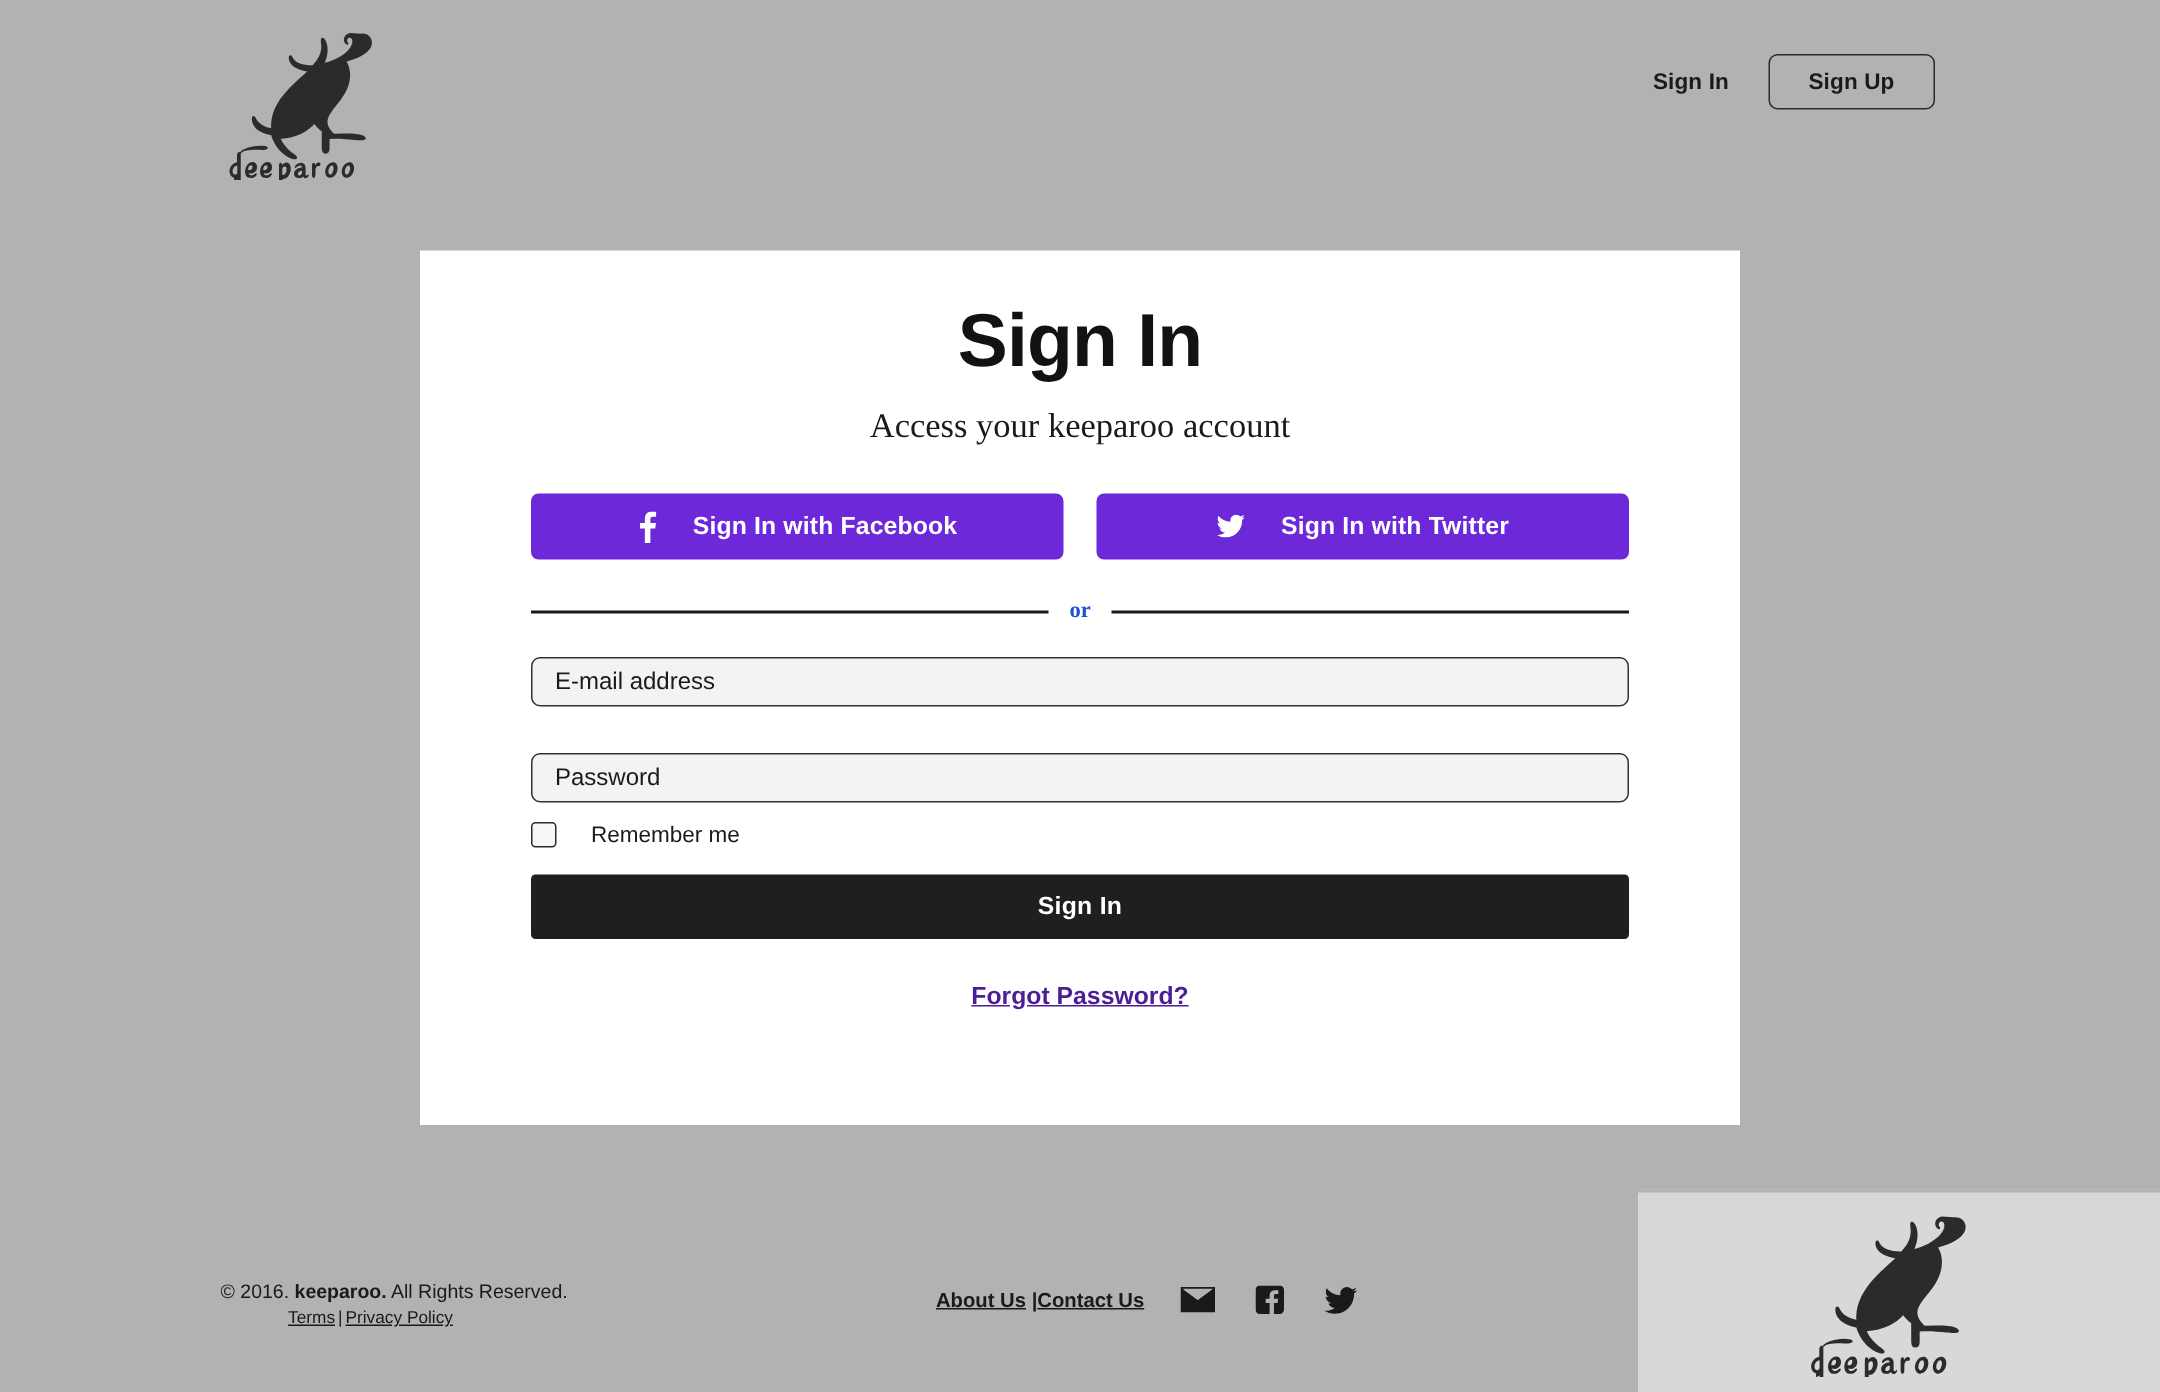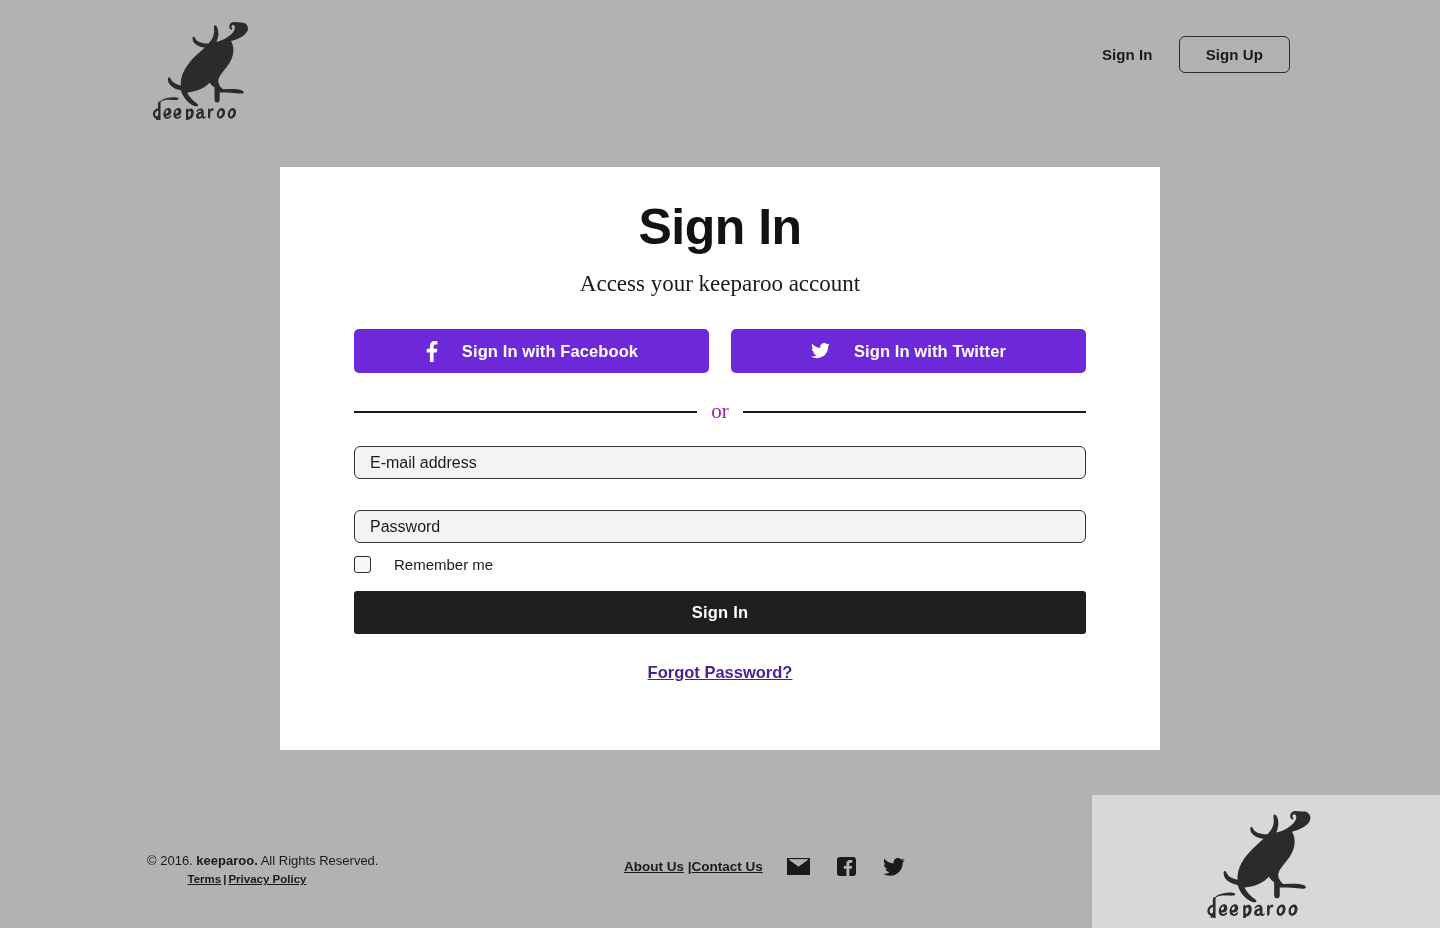--- a/index.html
+++ b/index.html
@@ -125,24 +125,24 @@
     align-items: center;
     margin: 26px 74px 0 74px;
   }
   .or-line {
     flex: 1;
     height: 0;
     border-top: 2px solid #1a1a1a;
   }
   .or-text {
     font-family: "Liberation Serif", serif;
-    font-weight: 400;
-    font-size: 21px;
+    font-weight: 700;
+    font-size: 15px;
     padding: 0 14px;
-    color: #a21caf;
+    color: #1d4ed8;
   }
 
   
   .field {
     margin: 22px 74px 0 74px;
   }
   .field.password { margin-top: 31px; }
 
   .text-input {
     width: 100%;
@@ -226,21 +226,21 @@
   .copyright {
     font-size: 13px;
     color: #1a1a1a;
     white-space: nowrap;
   }
   .copyright b { font-weight: 700; }
 
   .legal-links {
     margin-top: 5px;
     font-size: 11.5px;
-    font-weight: 700;
+    font-weight: 400;
     white-space: nowrap;
   }
   .legal-links a {
     color: #1a1a1a;
     text-decoration: underline;
     cursor: pointer;
   }
   .legal-sep {
     text-decoration: none !important;
     padding: 0 2px;

